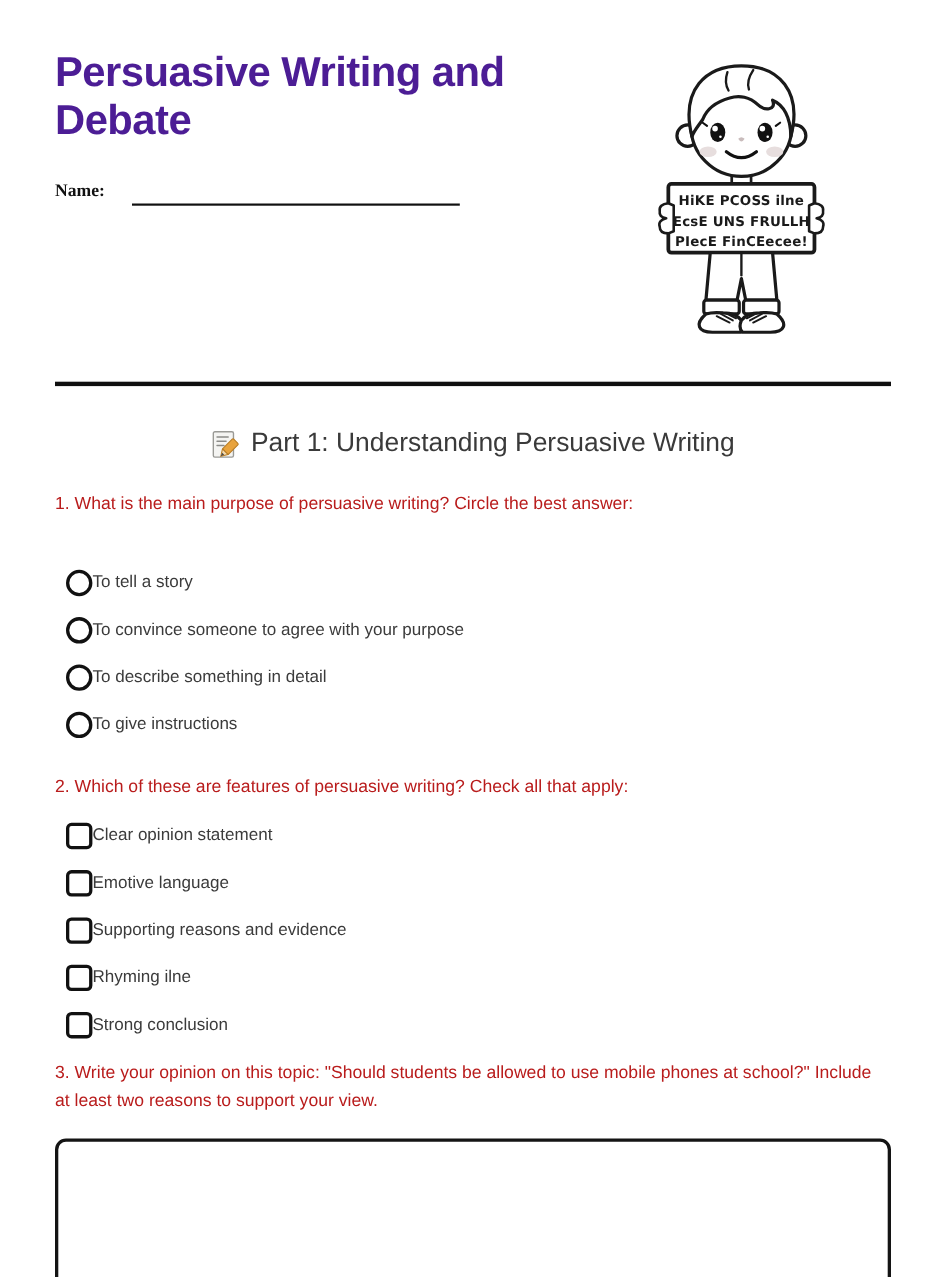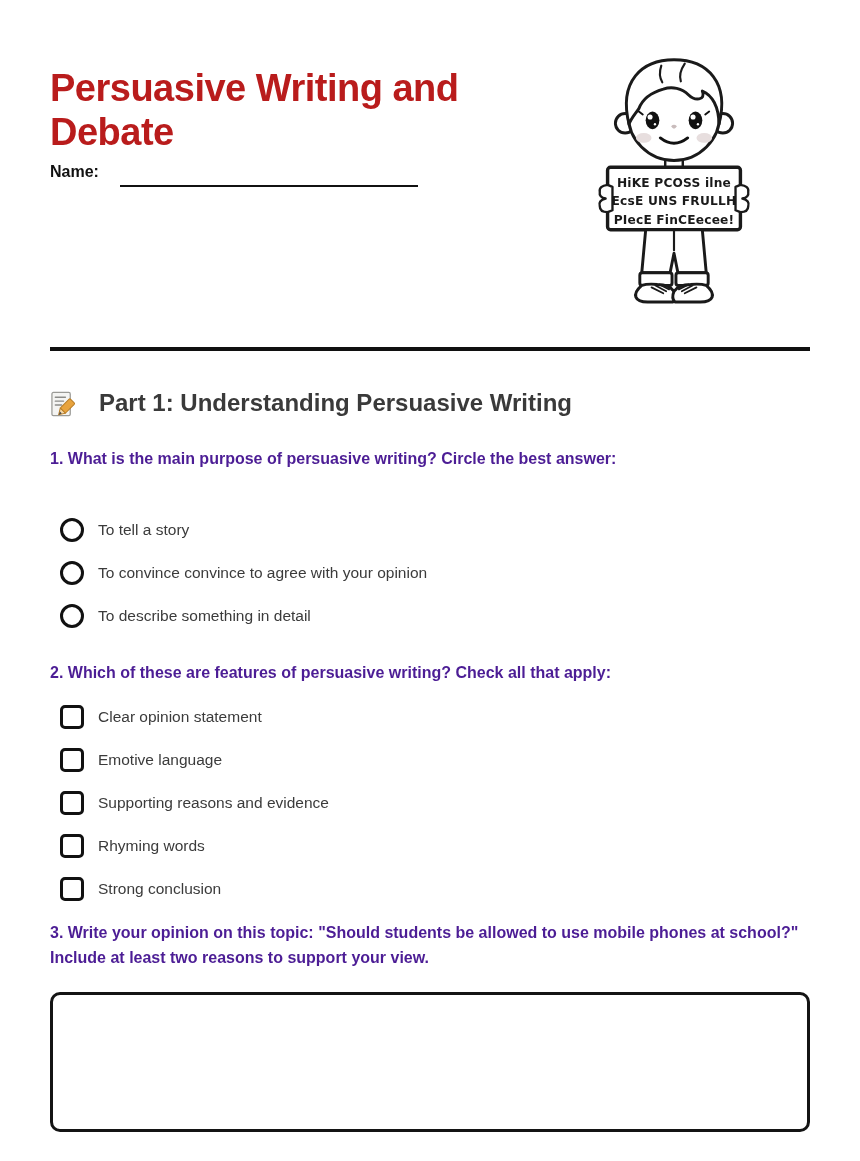--- a/index.html
+++ b/index.html
@@ -8,60 +8,60 @@
     width: 860px; height: 1161px;
     font-family: "Liberation Sans", "DejaVu Sans", sans-serif;
     color: #1f1f1f;
     position: relative;
     overflow: hidden;
   }
   .page { position: relative; width: 860px; height: 1161px; background: #fff; }
 
   
   .doc-title {
-    position: absolute; left: 50px; top: 66px; width: 490px;
-    font-size: 38px; line-height: 1.16; font-weight: 700; color: #b91c1c;
+    position: absolute; left: 50px; top: 44px; width: 490px;
+    font-size: 38px; line-height: 1.16; font-weight: 700; color: #4c1d95;
     letter-spacing: -0.5px;
   }
-  .field-row { position: absolute; left: 50px; display: flex; align-items: flex-start; }
+  .field-row { position: absolute; left: 50px; display: flex; align-items: center; font-family: Liberation Serif, serif; }
   .field-row.name { top: 163px; }
   .field-row.date { top: 210px; }
   .field-label { font-size: 16px; font-weight: 700; color: #111; width: 70px; padding-bottom: 2px; }
   .field-line {
     width: 298px; height: 24px;
     border-bottom: 2px solid #111;
     font-size: 15px; color: #1f1f1f;
   }
 
   .illustration { position: absolute; left: 590px; top: 52px; width: 168px; height: 252px; }
   .illustration svg { width: 100%; height: 100%; }
   .sign-text { font-family: "DejaVu Sans", sans-serif; font-weight: 600; font-size: 12.5px; fill: #1a1a1a; letter-spacing: 0.2px; }
 
   .divider { position: absolute; left: 50px; top: 347px; width: 760px; height: 4px; background: #101010; }
 
   
   .content { position: absolute; left: 50px; top: 388px; width: 760px; }
 
   .part-heading {
-    display: flex; align-items: center; gap: 22px;
-    font-size: 24px; font-weight: 700; color: #3a3a3a; line-height: 30px;
+    display: flex; align-items: center; gap: 9px;
+    font-size: 24px; font-weight: 400; color: #3a3a3a; line-height: 30px; justify-content: center;
   }
   .memo-icon { width: 27px; height: 27px; flex: 0 0 auto; position: relative; top: 1px; }
 
   .question {
-    font-size: 16px; font-weight: 700; color: #4c1d95; line-height: 25px;
+    font-size: 16px; font-weight: 400; color: #b91c1c; line-height: 25px;
   }
   .q1 { margin-top: 28px; }
   .q2 { margin-top: 31px; }
   .q3 { max-width: 752px; }
 
   ul.options { list-style: none; margin-top: 47px; }
   ul.options.checks { margin-top: 20px; }
   ul.options li {
-    display: flex; align-items: center; gap: 14px;
+    display: flex; align-items: center; 
     height: 24px; margin-bottom: 19px; padding-left: 10px;
   }
   .radio-circle {
     width: 24px; height: 24px; flex: 0 0 auto;
     border: 3px solid #111; border-radius: 50%; background: #fff; cursor: pointer;
   }
   .check-box {
     width: 24px; height: 24px; flex: 0 0 auto;
     border: 3px solid #111; border-radius: 5px; background: #fff; cursor: pointer;
   }
@@ -181,46 +181,50 @@
 
     <p class="question q1">1. What is the main purpose of persuasive writing? Circle the best answer:</p>
 
     <ul class="options radio-group">
       <li>
         <span class="radio-circle"></span>
         <span class="option-label">To tell a story</span>
       </li>
       <li>
         <span class="radio-circle"></span>
-        <span class="option-label">To convince convince to agree with your opinion</span>
+        <span class="option-label">To convince someone to agree with your purpose</span>
       </li>
       <li>
         <span class="radio-circle"></span>
         <span class="option-label">To describe something in detail</span>
       </li>
+      <li>
+        <span class="radio-circle"></span>
+        <span class="option-label">To give instructions</span>
+      </li>
     </ul>
 
     <p class="question q2">2. Which of these are features of persuasive writing? Check all that apply:</p>
 
     <ul class="options checks">
       <li>
         <span class="check-box"></span>
         <span class="option-label">Clear opinion statement</span>
       </li>
       <li>
         <span class="check-box"></span>
         <span class="option-label">Emotive language</span>
       </li>
       <li>
         <span class="check-box"></span>
         <span class="option-label">Supporting reasons and evidence</span>
       </li>
       <li>
         <span class="check-box"></span>
-        <span class="option-label">Rhyming words</span>
+        <span class="option-label">Rhyming ilne</span>
       </li>
       <li>
         <span class="check-box"></span>
         <span class="option-label">Strong conclusion</span>
       </li>
     </ul>
 
     <p class="question q3">3. Write your opinion on this topic: "Should students be allowed to use mobile phones at school?" Include at least two reasons to support your view.</p>
 
     <textarea class="answer-box" style=""></textarea>

